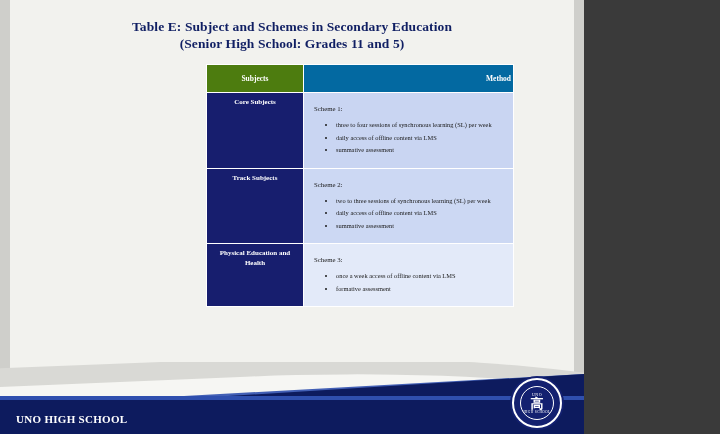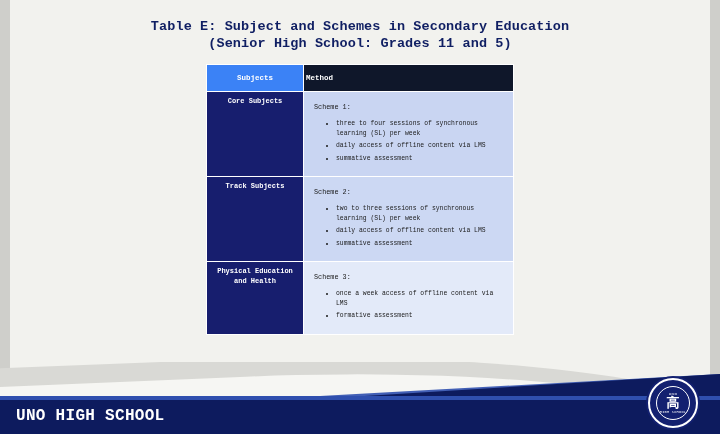--- a/index.html
+++ b/index.html
@@ -2,25 +2,25 @@
 <html><head>
 <meta charset="utf-8">
 <style>
   html, body {
     margin: 0;
     padding: 0;
     background: #3a3a3a;
   }
   #slide {
     position: relative;
-    width: 720px;
+    width: 584px;
     height: 434px;
     background: #f2f2ee;
     overflow: hidden;
-    font-family: Liberation Mono, monospace;
+    font-family: Liberation Serif, serif;
   }
 
   
   .edge-bar {
     position: absolute;
     top: 0;
     bottom: 0;
     width: 10px;
     background: #cfcfcb;
   }
@@ -53,35 +53,35 @@
     border-collapse: collapse;
     width: 308px;
     table-layout: fixed;
   }
   table.schemes th, table.schemes td {
     border: 1px solid #ffffff;
     vertical-align: top;
   }
   th.h-subjects {
     width: 92px;
-    background: #3b82f6;
+    background: #4d7c0f;
     color: #ffffff;
     font-size: 7.5px;
     font-weight: bold;
     text-align: center;
     padding: 9px 2px;
     vertical-align: middle;
     margin-top: 8px;
   }
   th.h-method {
-    background: #0f172a;
+    background: #0369a1;
     color: #ffffff;
     font-size: 7.5px;
     font-weight: bold;
-    text-align: left;
+    text-align: right;
     padding: 9px 2px;
     vertical-align: middle;
   }
   td.subject-cell {
     background: #171e6e;
     color: #ffffff;
     font-size: 7px;
     font-weight: bold;
     text-align: center;
     vertical-align: middle;
@@ -174,21 +174,21 @@
     height: 22px;
     background: #2f4fae;
     clip-path: polygon(100% 0, 100% 100%, 0 100%);
     opacity: .9;
   }
   .school-name {
     position: absolute;
     left: 16px;
     bottom: 9px;
     color: #ffffff;
-    font-size: 16px;
+    font-size: 11px;
     font-weight: bold;
     letter-spacing: 0.3px;
   }
   
   .seal {
     position: absolute;
     right: 22px;
     bottom: 6px;
     width: 46px;
     height: 46px;

